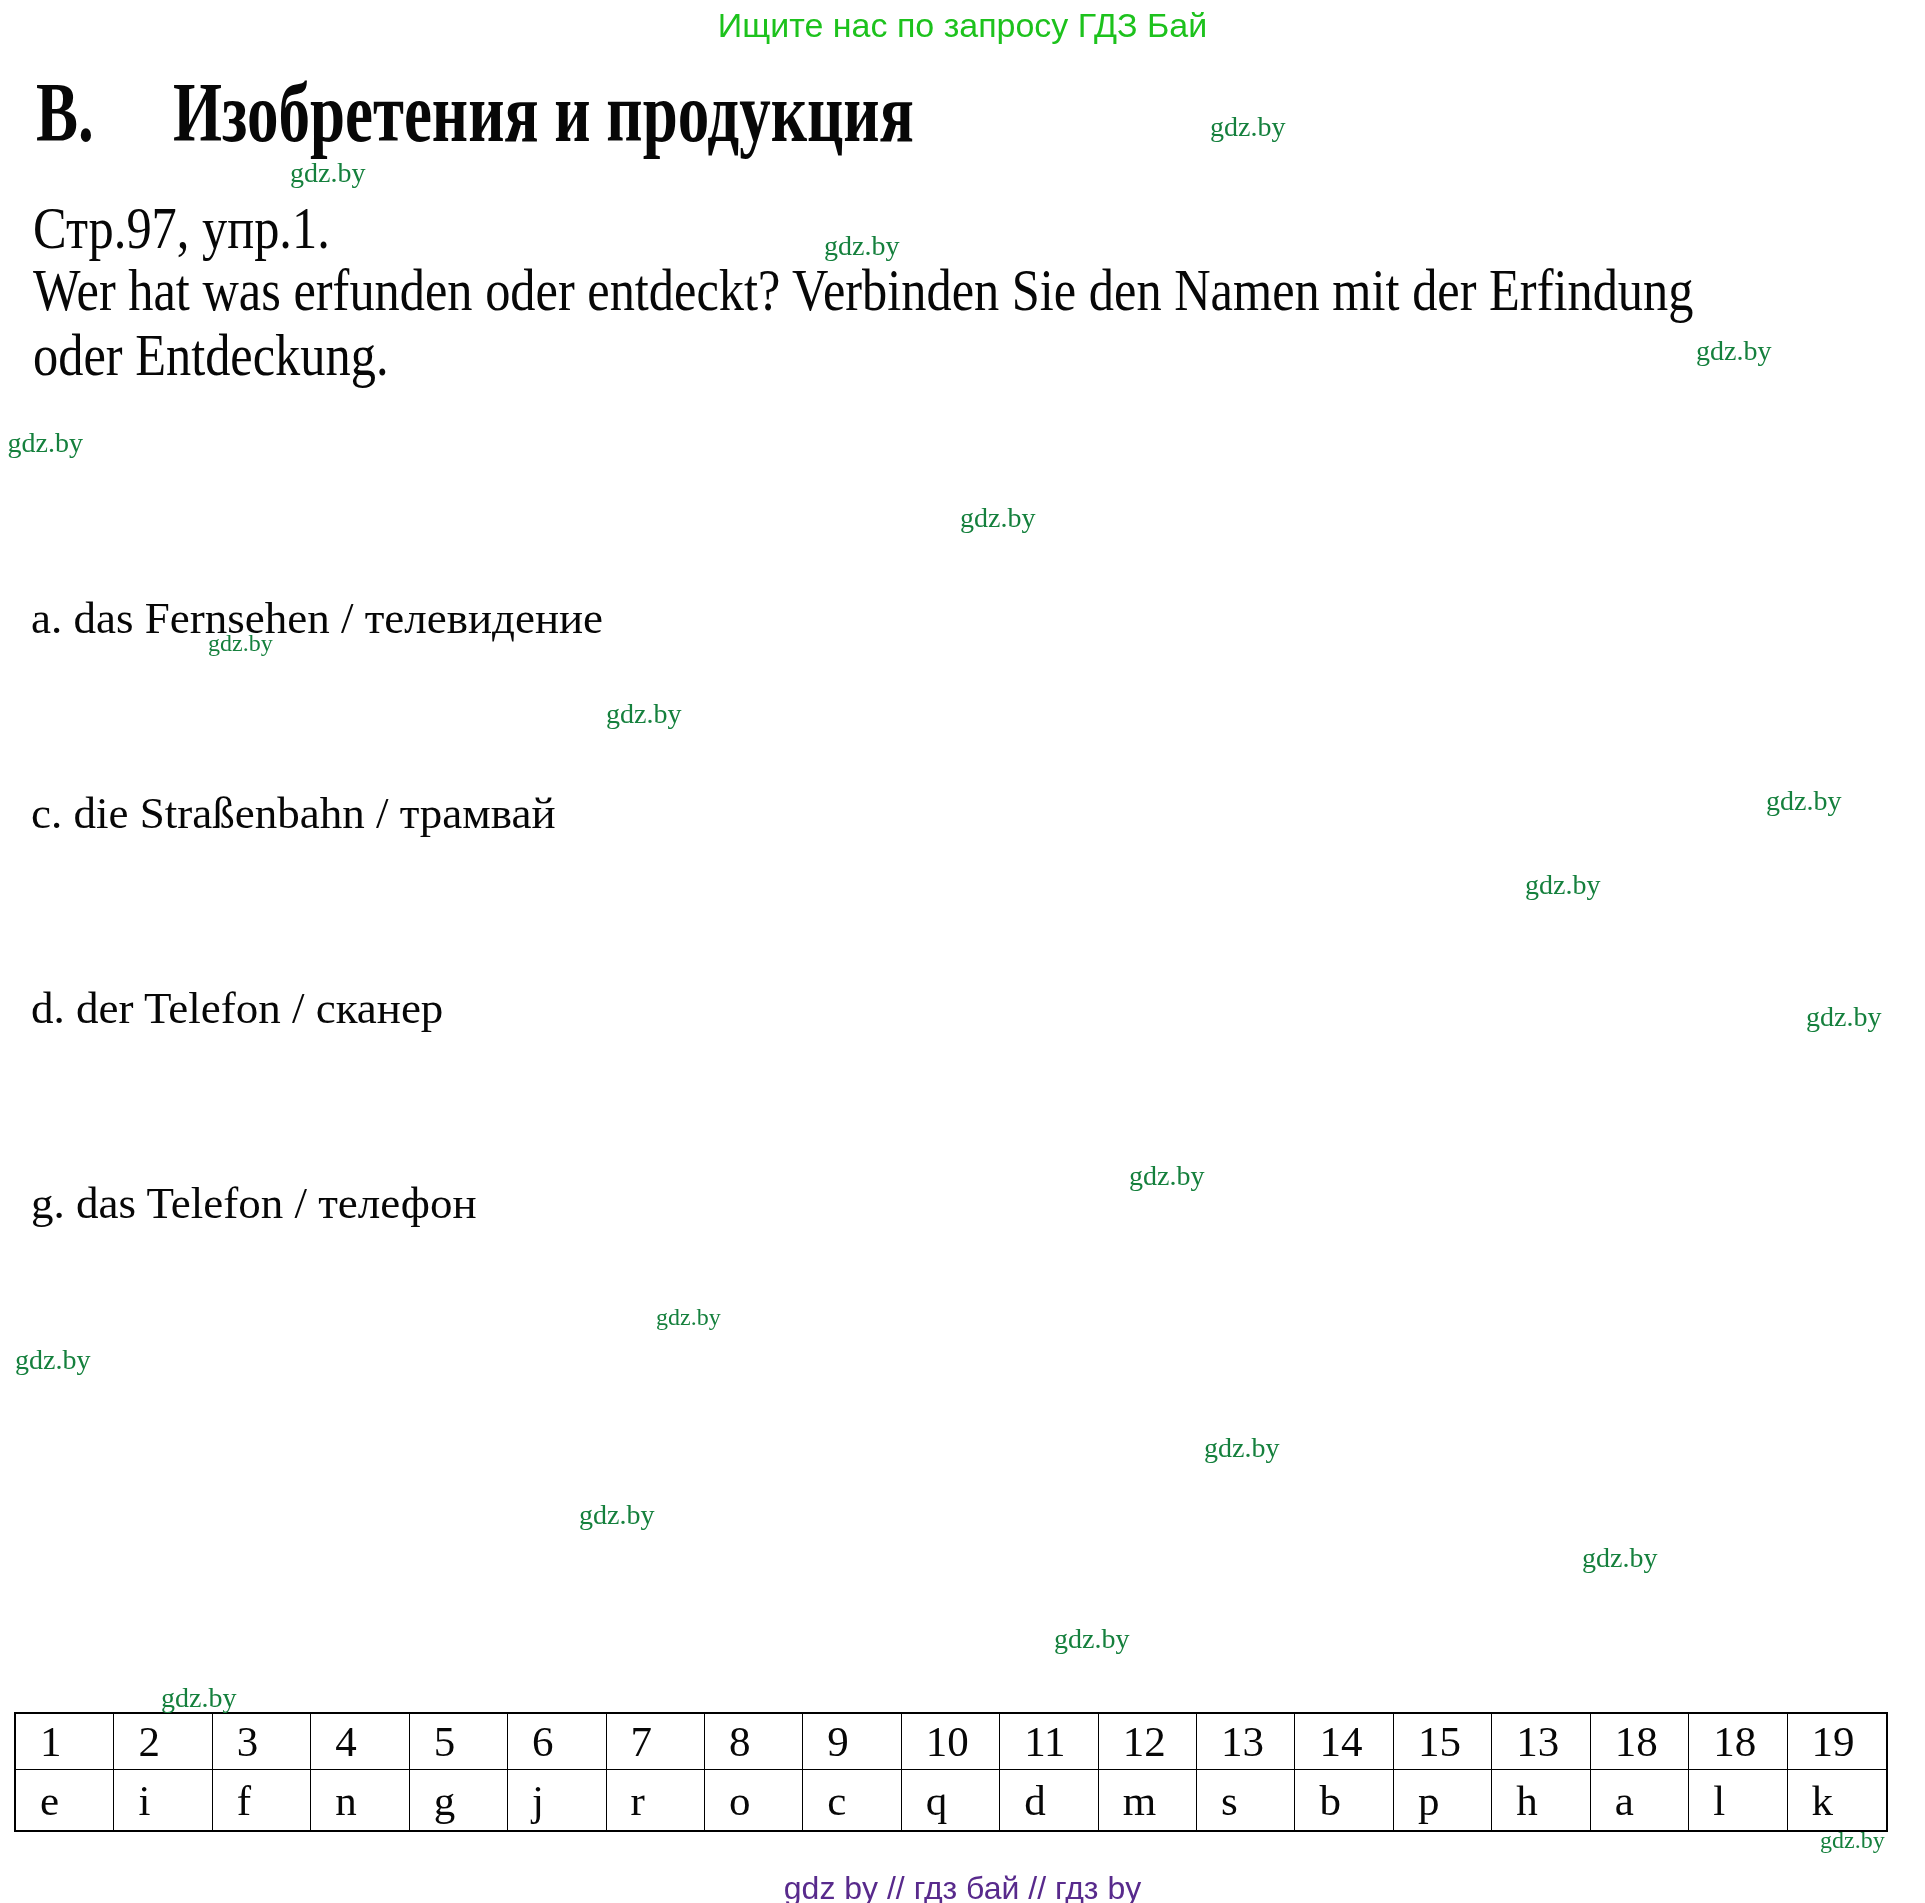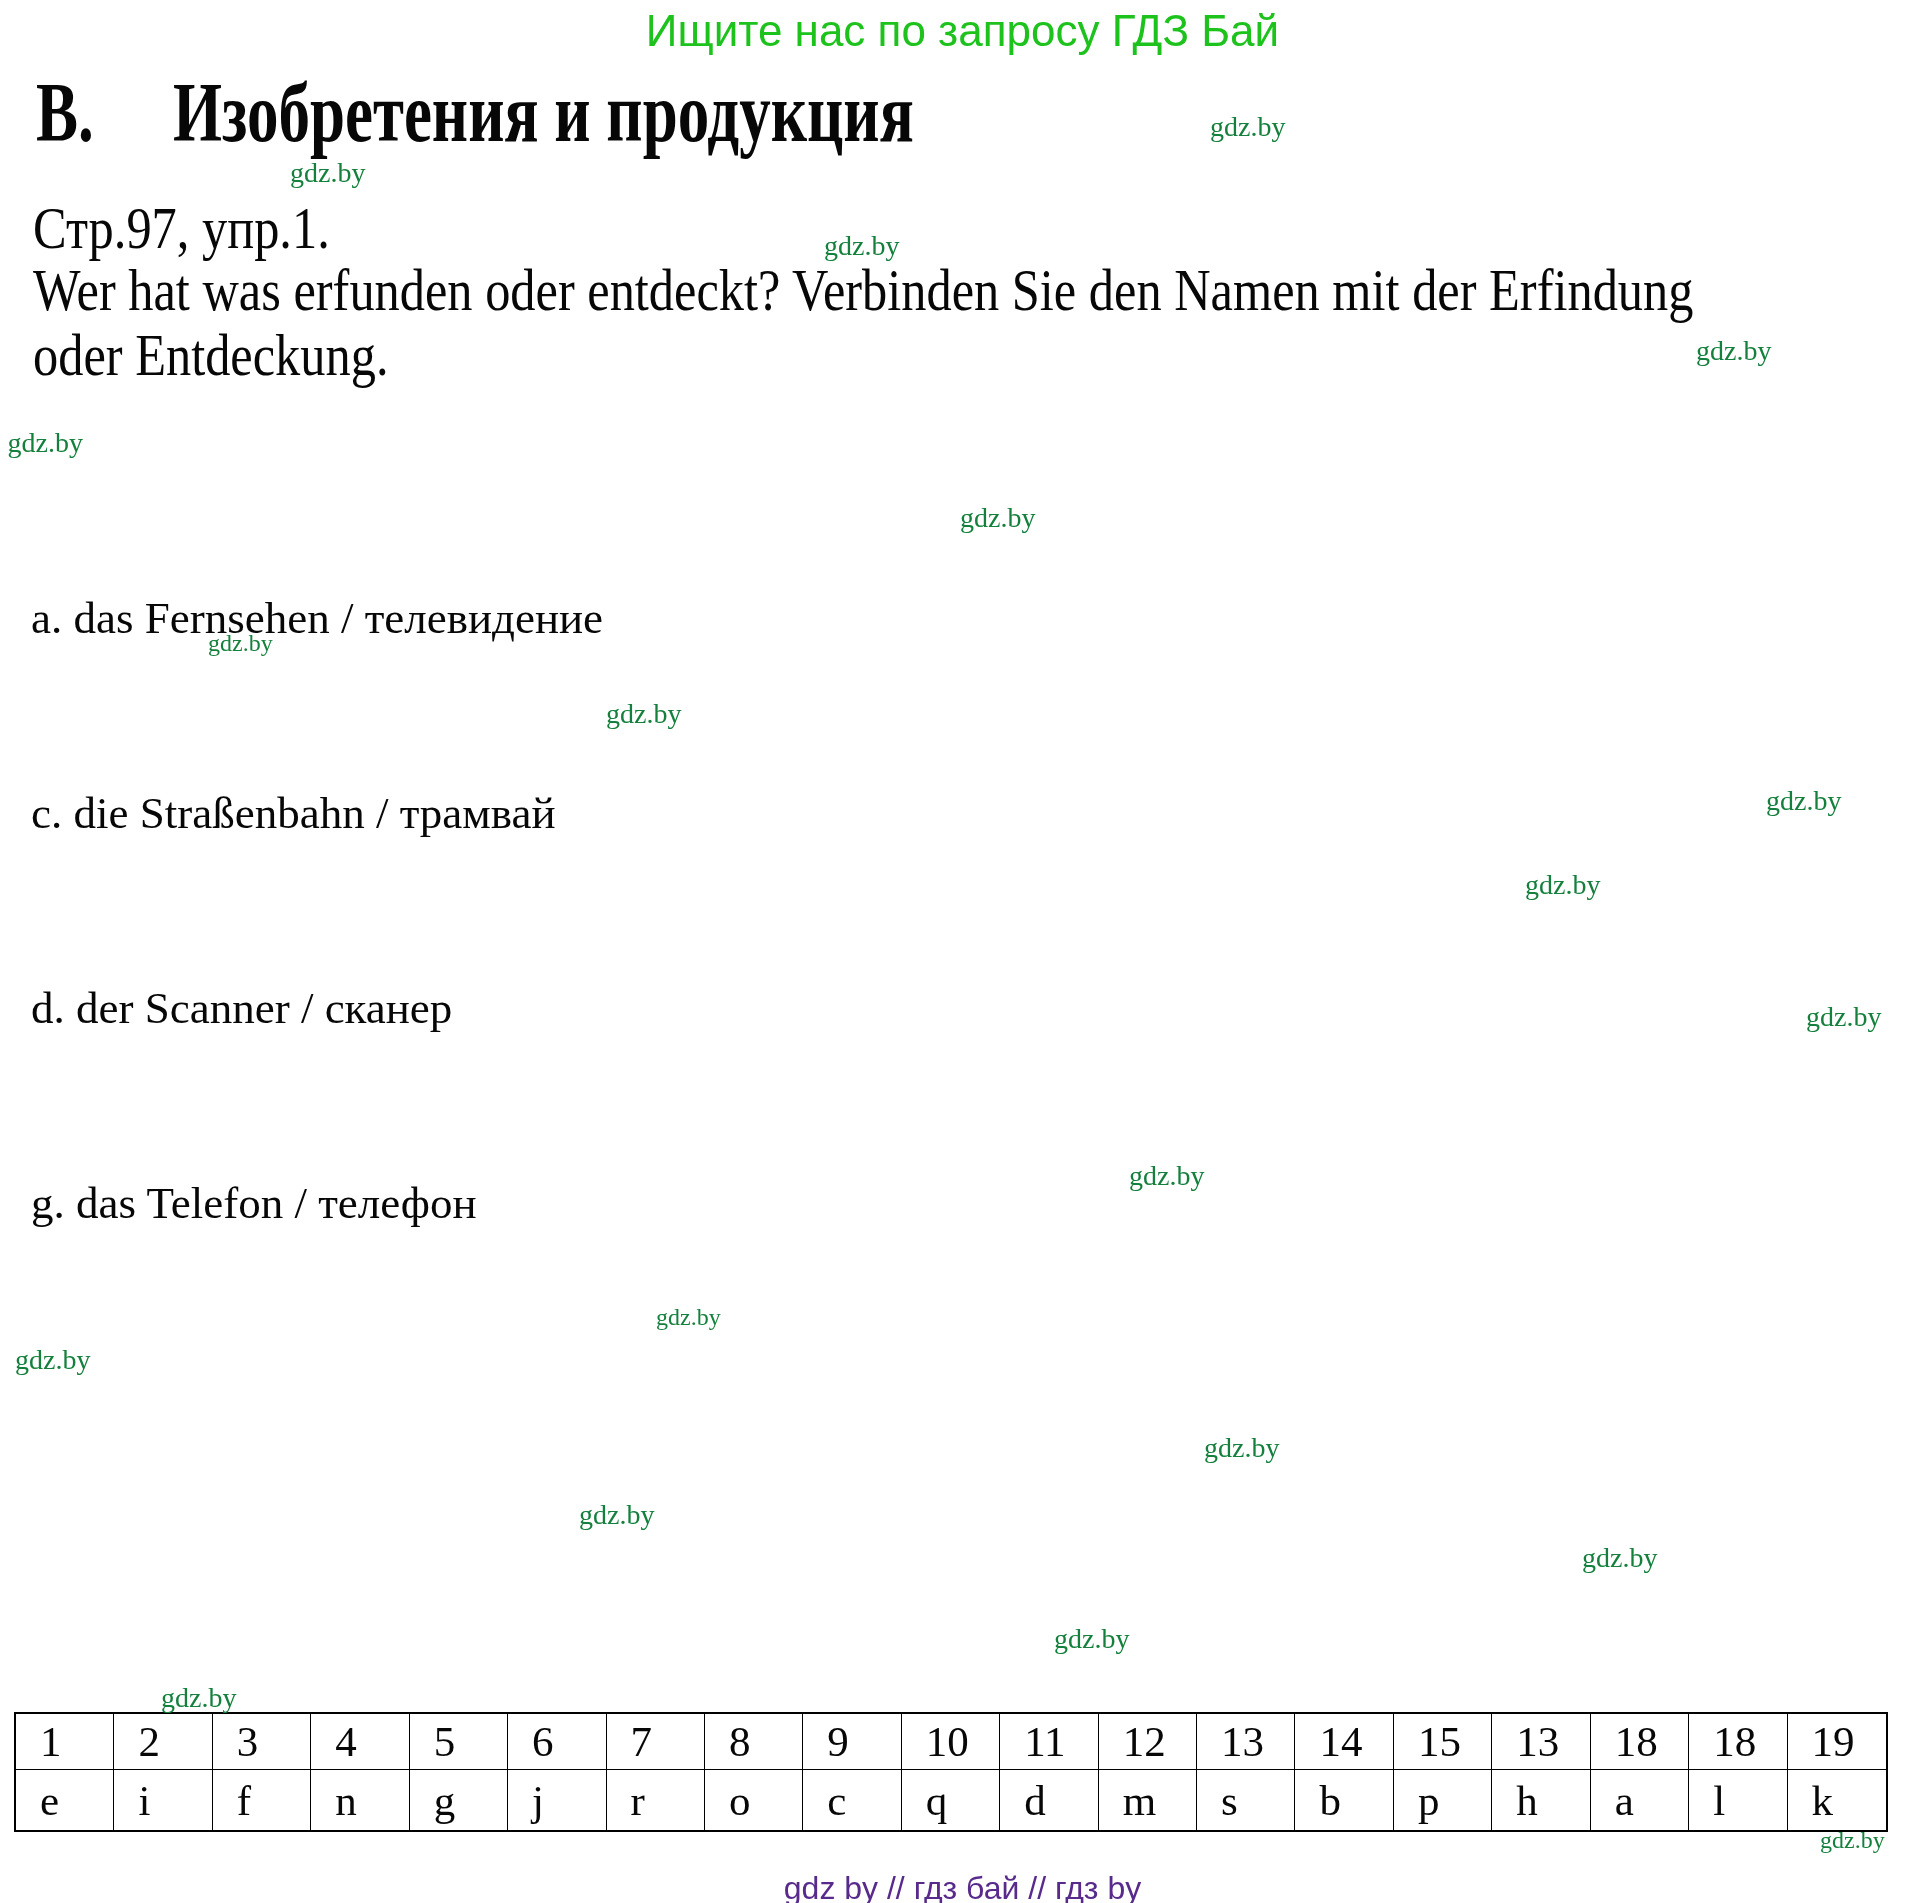--- a/index.html
+++ b/index.html
@@ -3,21 +3,21 @@
 <meta charset="utf-8">
 <style>
   html,body { margin:0; padding:0; background:#e8e8e8; }
   .page {
     position:relative; width:1925px; height:1904px;
     background:#ffffff; overflow:hidden;
     font-family:"Liberation Serif", serif; color:#070707;
   }
   .promo {
     position:absolute; top:5.6px; left:0; width:100%; text-align:center;
-    font-family:"Liberation Sans", sans-serif; font-size:44px; color:#1DC21D;
+    font-family:"Liberation Sans", sans-serif; font-size:34px; color:#1DC21D;
   }
   .sect-letter {
     position:absolute; left:36px; top:71px; font-size:84px; font-weight:bold;
     line-height:1; white-space:nowrap; transform:scaleX(0.75); transform-origin:0 0;
   }
   .doc-title {
     position:absolute; left:173px; top:71px; font-size:84px; font-weight:bold;
     line-height:1; white-space:nowrap; transform:scaleX(0.75); transform-origin:0 0;
   }
   .exref {
@@ -70,21 +70,21 @@
   <div class="doc-title">Изобретения и продукция</div>
 
   <div class="exref">Стр.97, упр.1.</div>
 
   <div class="taskline task1">Wer hat was erfunden oder entdeckt? Verbinden Sie den Namen mit der Erfindung</div>
   <div class="taskline task2">oder Entdeckung.</div>
 
   <div class="invlist">
     <div class="li">a. das Fernsehen / телевидение</div>
     <div class="li">c. die Straßenbahn / трамвай</div>
-    <div class="li">d. der Scanner / сканер</div>
+    <div class="li">d. der Telefon / сканер</div>
     <div class="li">g. das Telefon / телефон</div>
     
     
     
     
     
     
     
     
     

